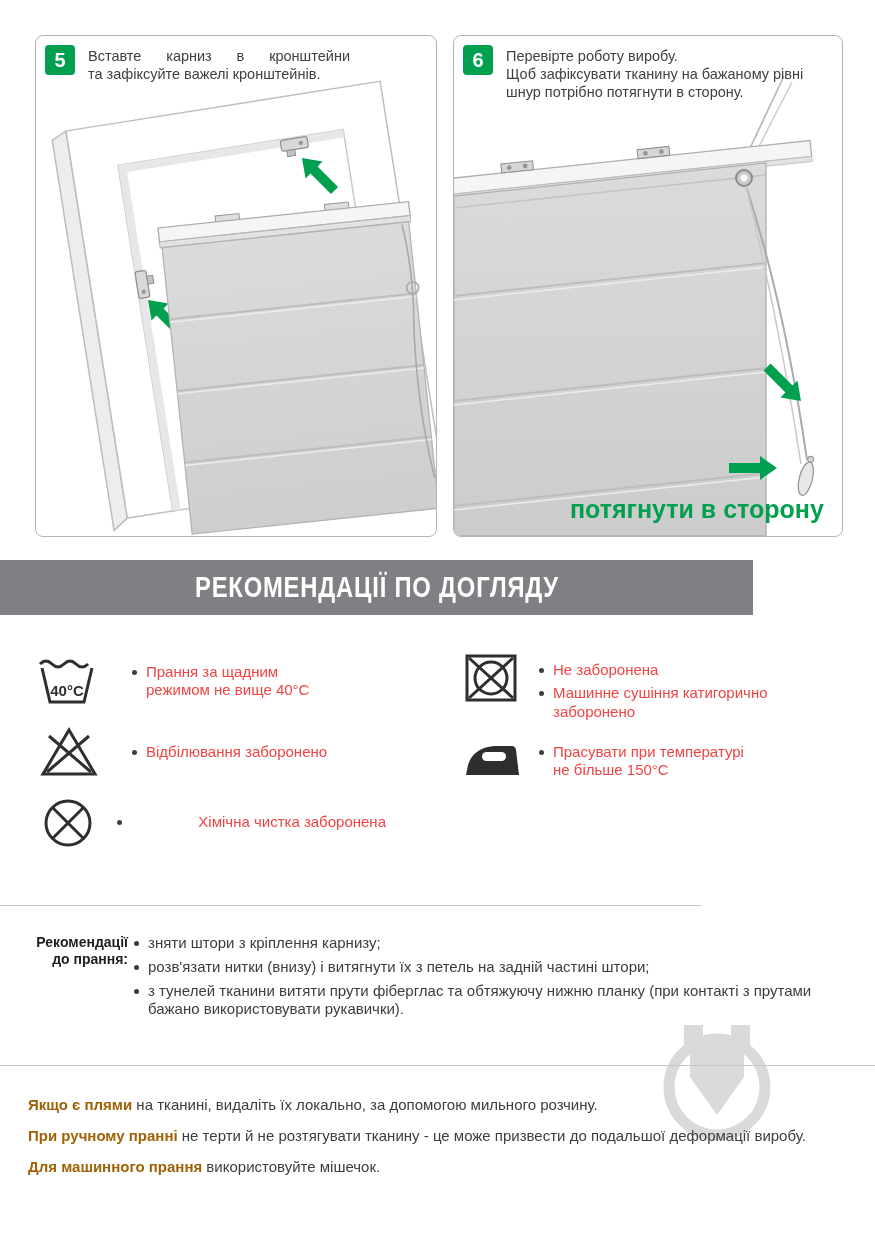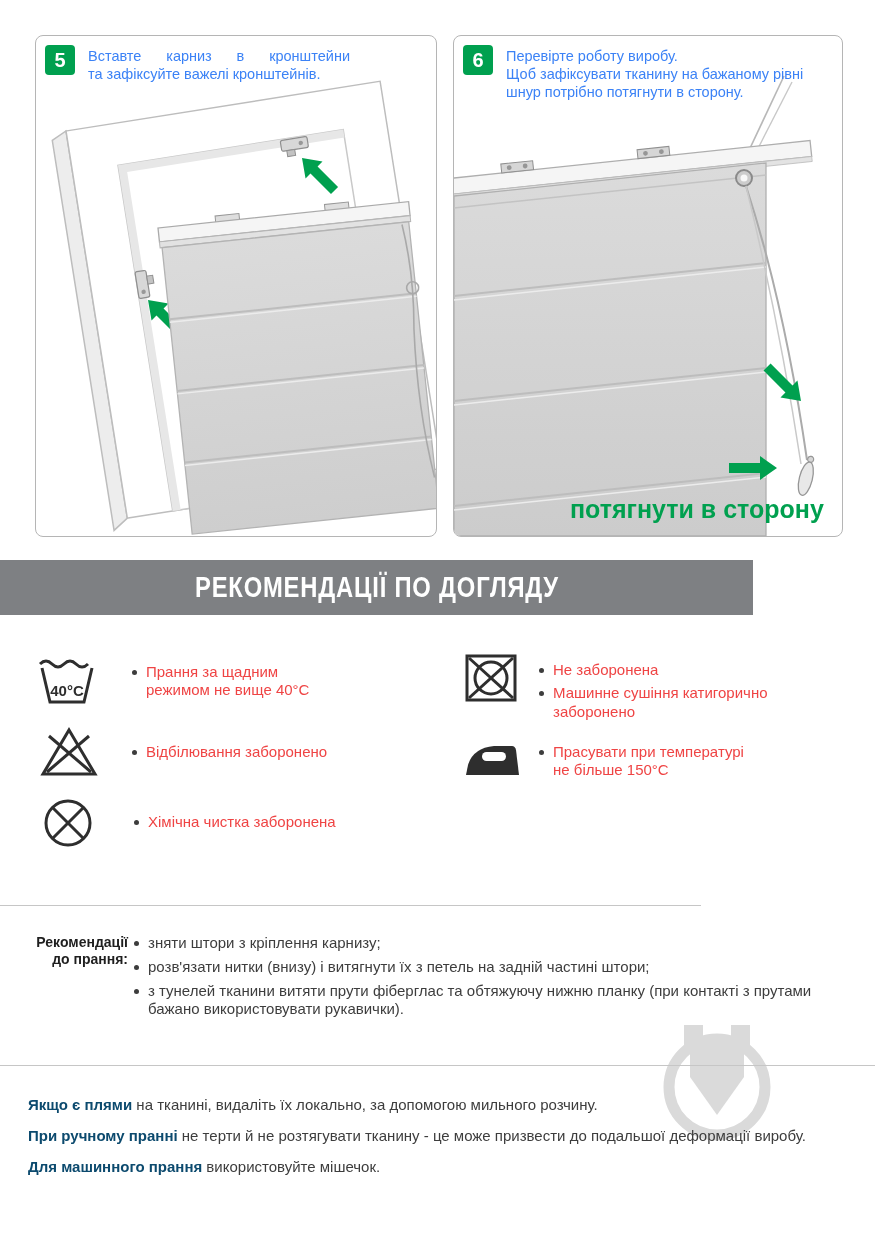--- a/index.html
+++ b/index.html
@@ -7,21 +7,21 @@
   body { font-family:"Liberation Sans", sans-serif; color:#3d3d3d; }
   .page { position:relative; width:875px; height:1241px; background:#fff; overflow:hidden; margin:0 auto; }
 
   
   .panel { position:absolute; top:35px; height:502px; background:#fff; border:1px solid #b5b5b5; border-radius:8px; overflow:hidden; }
   .panel.p5 { left:35px;  width:402px; }
   .panel.p6 { left:453px; width:390px; }
   .step-badge { position:absolute; left:9px; top:9px; width:30px; height:30px; background:#00a04f; color:#fff;
                 font-weight:bold; font-size:20px; display:flex; align-items:center; justify-content:center;
                 border-radius:4px; z-index:3; }
-  .step-text { position:absolute; left:52px; top:11px; z-index:3; font-size:14.5px; line-height:1.25; color:#3b82f6; }
+  .step-text { position:absolute; left:52px; top:11px; z-index:3; font-size:14.5px; line-height:1.25; color:#404040; }
   .p5 .step-text { width:262px; }
   .p6 .step-text { width:334px; }
   .step-text p { white-space:nowrap; }
   .step-text p.justify-line { white-space:normal; text-align:justify; text-align-last:justify; }
   .illus { position:absolute; left:0; top:0; z-index:1; }
   svg text { font-family:"Liberation Sans", sans-serif; }
 
   
   .banner { position:absolute; left:0; top:560px; width:753px; height:55px; background:#7e8083;
             display:flex; align-items:center; justify-content:center; }
@@ -40,21 +40,21 @@
   
   .wash-section { position:absolute; left:0; top:905px; width:701px; height:160px; border-top:1px solid #c6c6c6; }
   .wash-label { position:absolute; left:24px; top:28px; width:104px; text-align:right;
                 font-weight:bold; font-size:14px; line-height:1.18; color:#1f1f1f; }
   .wash-list { position:absolute; left:133px; top:28px; width:720px; font-size:15px; line-height:1.25; }
 
   
   .notes { position:absolute; left:0; top:1065px; width:875px; height:176px; border-top:1px solid #c6c6c6;
            padding:30px 0 0 28px; }
   .note { width:845px; font-size:15px; line-height:1.25; margin-bottom:12px; color:#3d3d3d; }
-  .note b { color:#0c4a6e; }
+  .note b { color:#a16207; }
 
   .watermark-bottom { position:absolute; left:652px; top:1008px; z-index:0; }
 </style>
 </head>
 <body>
 
 <div class="page">
 
   <section class="panel p5">
     <div class="step-badge">5</div>
@@ -211,21 +211,21 @@
       <ul class="plain">
         <li class="bullet-item">Відбілювання заборонено</li>
       </ul>
     </div>
 
     <svg class="care-icon" style="left:42px; top:182px;" width="52" height="52" viewBox="0 0 52 52">
       <circle cx="26" cy="26" r="22" fill="none" stroke="#2e2e2e" stroke-width="3"></circle>
       <line x1="11" y1="11" x2="41" y2="41" stroke="#2e2e2e" stroke-width="3"></line>
       <line x1="41" y1="11" x2="11" y2="41" stroke="#2e2e2e" stroke-width="3"></line>
     </svg>
-    <div class="care-text" style="left:133px; top:198px; width:270px;">
+    <div class="care-text" style="left:116px; top:198px; width:270px;text-align:right;">
       <ul class="plain">
         <li class="bullet-item">Хімічна чистка заборонена</li>
       </ul>
     </div>
 
     <svg class="care-icon" style="left:464px; top:38px;" width="54" height="50" viewBox="0 0 54 50">
       <rect x="3" y="3" width="48" height="44" fill="none" stroke="#2e2e2e" stroke-width="3"></rect>
       <circle cx="27" cy="25" r="16" fill="none" stroke="#2e2e2e" stroke-width="3"></circle>
       <line x1="5" y1="5" x2="49" y2="45" stroke="#2e2e2e" stroke-width="3"></line>
       <line x1="49" y1="5" x2="5" y2="45" stroke="#2e2e2e" stroke-width="3"></line>

